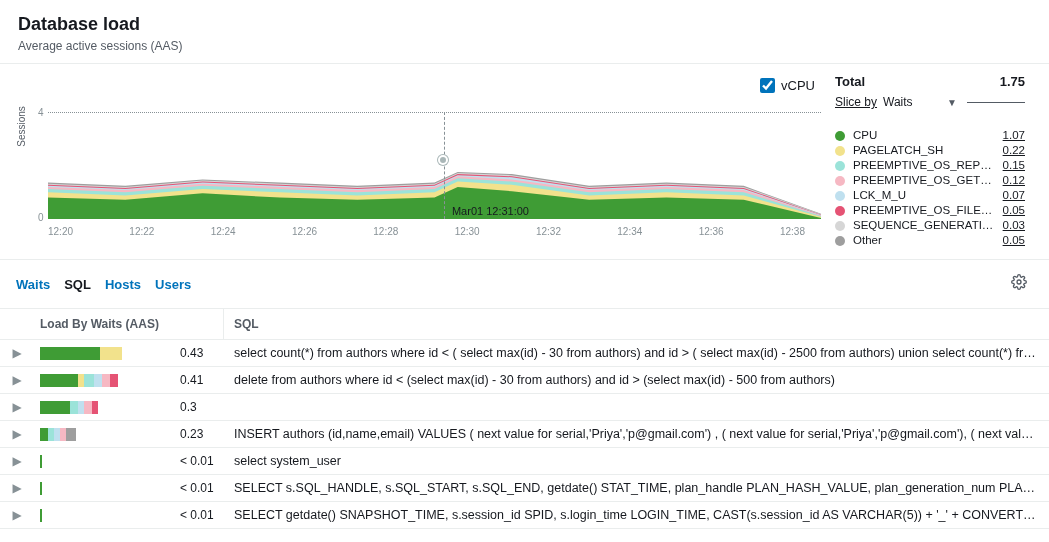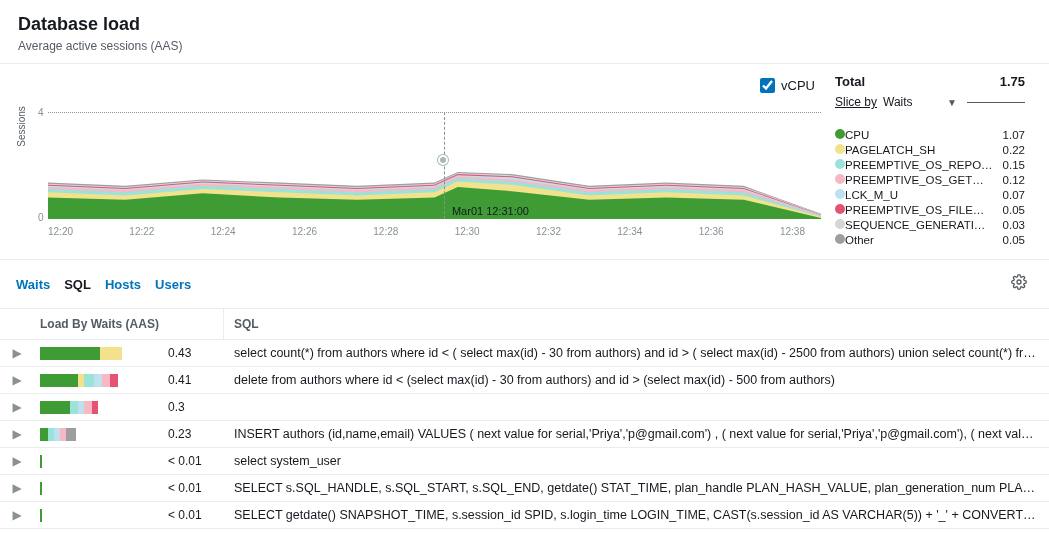--- a/index.html
+++ b/index.html
@@ -23,42 +23,42 @@
   .tooltip-dot { position:absolute; width:10px; height:10px; border-radius:50%; background:#aab7b8; border:2px solid #fff; box-shadow:0 0 0 1px #aab7b8; left:calc(53% - 6px); top:58px; }
   .tooltip-label { position:absolute; left:54%; top:108px; font-size:11px; color:#16191f; }
 
   .legend-pane { width:210px; padding:0 10px 10px 10px; font-size:12px; }
   .total-row { display:flex; justify-content:space-between; font-weight:700; font-size:13px; margin-bottom:6px; }
   .slice-row { display:flex; align-items:center; gap:6px; font-size:12px; margin-bottom:20px; }
   .slice-label { text-decoration: underline; }
   .slice-sel { flex:1; }
   .slice-caret { color:#545b64; font-size:10px; }
   .slice-rule { flex:1; border-bottom:1px solid #545b64; margin-left:4px; }
-  .legend-item { display:flex; align-items:flex-start; gap:0; margin-bottom:3px; overflow:hidden; }
+  .legend-item { display:flex; align-items:flex-end; gap:8px; margin-bottom:3px; overflow:hidden; }
   .swatch { width:10px; height:10px; border-radius:50%; flex-shrink:0; }
   .lname { flex:1; white-space:nowrap; overflow:hidden; text-overflow:ellipsis; font-size:11.5px; }
-  .lval { font-size:11.5px; }
+  .lval { font-size:11.5px;text-decoration:underline; }
 
   .tabs-row { display:flex; align-items:center; padding:10px 16px; border-bottom:1px solid #eaeded; gap:10px; }
   .tabs { display:flex; gap:14px; font-size:13px; font-weight:700; }
   .tab { color:#0073bb; cursor:pointer; }
   .tab.active { color:#16191f; }
   .tabs-spacer { flex:1; }
   .search-box { display:flex; align-items:center; border:1px solid #aab7b8; border-radius:2px; padding:4px 8px; width:190px; gap:6px; }
   .search-box input { border:none; outline:none; font-size:12px; flex:1; }
   .gear { width:28px; height:28px; display:flex; align-items:center; justify-content:center; color:#545b64; cursor:pointer; font-size:16px; }
 
   .thead { display:flex; align-items:center; border-bottom:1px solid #eaeded; font-size:12px; font-weight:700; color:#545b64; }
   .col-expand { width:34px; }
   .col-load { width:190px; padding:8px 6px; border-right:1px solid #eaeded; }
   .col-sql { flex:1; padding:8px 10px; }
 
   .trow { display:flex; align-items:center; border-bottom:1px solid #eaeded; font-size:12.5px; }
   .trow .expand { width:34px; display:flex; align-items:center; justify-content:center; color:#879196; cursor:pointer; font-size:12px; }
-  .trow .load-cell { width:190px; padding:6px 6px; display:flex; align-items:center; gap:8px; }
+  .trow .load-cell { width:190px; padding:6px 6px; display:flex; align-items:center; gap:20px; }
   .bar-wrap { width:120px; height:13px; display:flex; border-left:2px solid #3f9c35; }
   .seg { height:100%; }
   .load-val { font-size:12px; }
   .sql-cell { flex:1; padding:6px 10px; white-space:nowrap; overflow:hidden; text-overflow:ellipsis; color:#16191f; }
 </style>
 </head>
 <body>
 
 <div class="header">
   <h1>Database load</h1>

